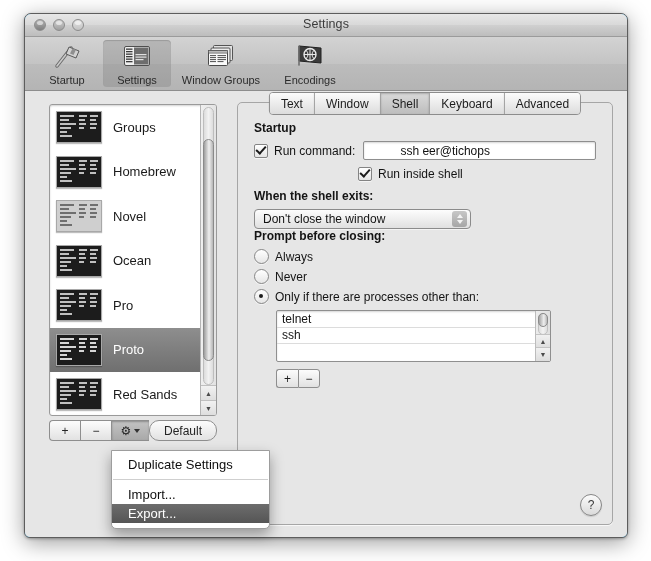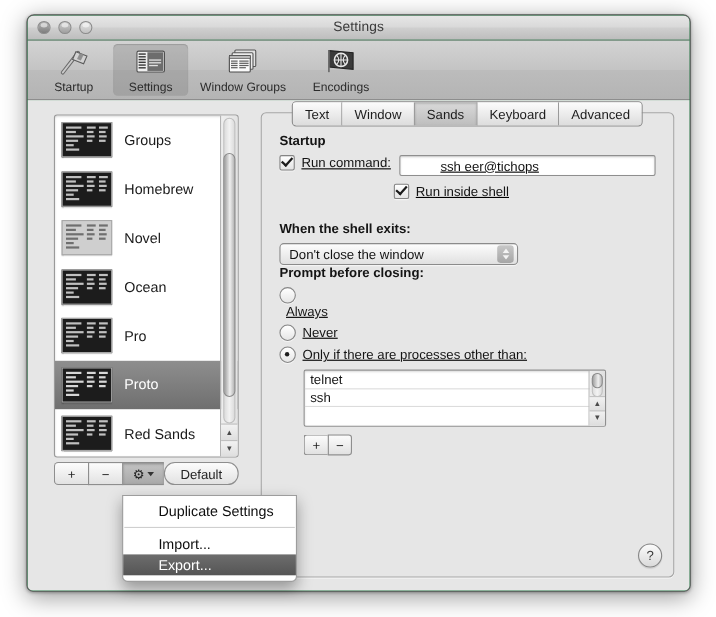--- a/index.html
+++ b/index.html
@@ -18,21 +18,21 @@
 
   
   #window {
     position: absolute;
     left: 24px;
     top: 13px;
     width: 602px;
     height: 523px;
     border: 1px solid #5d5d5d;
     border-radius: 7px 7px 6px 6px;
-    background: #15803d;
+    background: #7dd3fc;
     box-shadow: 0 5px 22px rgba(0,0,0,0.38), 0 1px 3px rgba(0,0,0,0.3);
     overflow: hidden;
   }
 
   
   #titlebar {
     position: relative;
     height: 22px;
     background: linear-gradient(to bottom,#e7e7e7 0%,#d9d9d9 48%,#cfcfcf 52%,#bdbdbd 100%);
     border-bottom: 1px solid #9b9b9b;
@@ -281,21 +281,21 @@
     position: absolute;
     left: 0; right: 0; top: 18px; bottom: 0;
     padding: 0 16px;
   }
   .section-label {
     font-size: 12px;
     font-weight: bold;
     color: #141414;
     margin: 0 0 6px 0;
   }
-  .row { display: flex; align-items: flex-start; text-decoration: underline; }
+  .row { display: flex; align-items: center; }
 
   .chk {
     width: 12px; height: 12px;
     border: 1px solid #848484;
     border-radius: 2px;
     background: linear-gradient(to bottom,#ffffff,#e4e4e4);
     position: relative;
     flex: none;
     box-shadow: 0 1px 0 rgba(255,255,255,.6);
   }
@@ -462,21 +462,21 @@
     border: 1px solid #9d9d9d;
     border-radius: 0 0 5px 5px;
     box-shadow: 0 6px 14px rgba(0,0,0,.35);
     padding: 4px 0 5px 0;
     z-index: 40;
   }
   .menu-item {
     height: 19px;
     display: flex;
     align-items: center;
-    padding-left: 32px;
+    padding-left: 16px;
     font-size: 13px;
     color: #0e0e0e;
     white-space: nowrap;
   }
   .menu-item.highlight {
     background: linear-gradient(to bottom,#6d6d6d,#555555);
     color: #ffffff;
   }
   .menu-sep {
     height: 1px;
@@ -727,53 +727,53 @@
       <div class="seg" id="seg-default">Default</div>
     </div>
   </div>
 
   <div id="right-col">
     <div id="tabview">
 
       <div id="tabstrip">
           <div class="tab">Text</div>
           <div class="tab">Window</div>
-          <div class="tab active">Sands</div>
+          <div class="tab active">Shell</div>
           <div class="tab">Keyboard</div>
           <div class="tab">Advanced</div>
         </div>
 
       <div id="panel-body">
 
         <div class="section-label">Startup</div>
 
         <div class="row" style="margin-bottom:7px;">
           <div class="chk on"></div>
           <span class="chk-label">Run command:</span>
           <div class="textfield" style="flex:1;margin-left:8px;padding-left:36px;">ssh eer@tichops</div>
         </div>
 
-        <div class="row" style="margin-left:104px;margin-bottom:20px;">
+        <div class="row" style="margin-left:104px;margin-bottom:8px;">
           <div class="chk on"></div>
           <span class="chk-label">Run inside shell</span>
         </div>
 
         <div class="section-label">When the shell exits:</div>
         <div class="popup" style="width:217px;">
           <span>Don't close the window</span>
           <span class="stepper">
             <i class="up"></i>
               <i class="down"></i>
           </span>
         </div>
 
         <div class="section-label">Prompt before closing:</div>
 
         <div id="radio-rows">
-            <div class="row" style="margin-bottom: 5px; flex-direction: column;">
+            <div class="row" style="margin-bottom: 5px;">
               <div class="radio"></div>
               <span class="chk-label">Always</span>
             </div>
             <div class="row" style="margin-bottom: 5px;">
               <div class="radio"></div>
               <span class="chk-label">Never</span>
             </div>
             <div class="row" style="margin-bottom: 5px;">
               <div class="radio on"></div>
               <span class="chk-label">Only if there are processes other than:</span>

